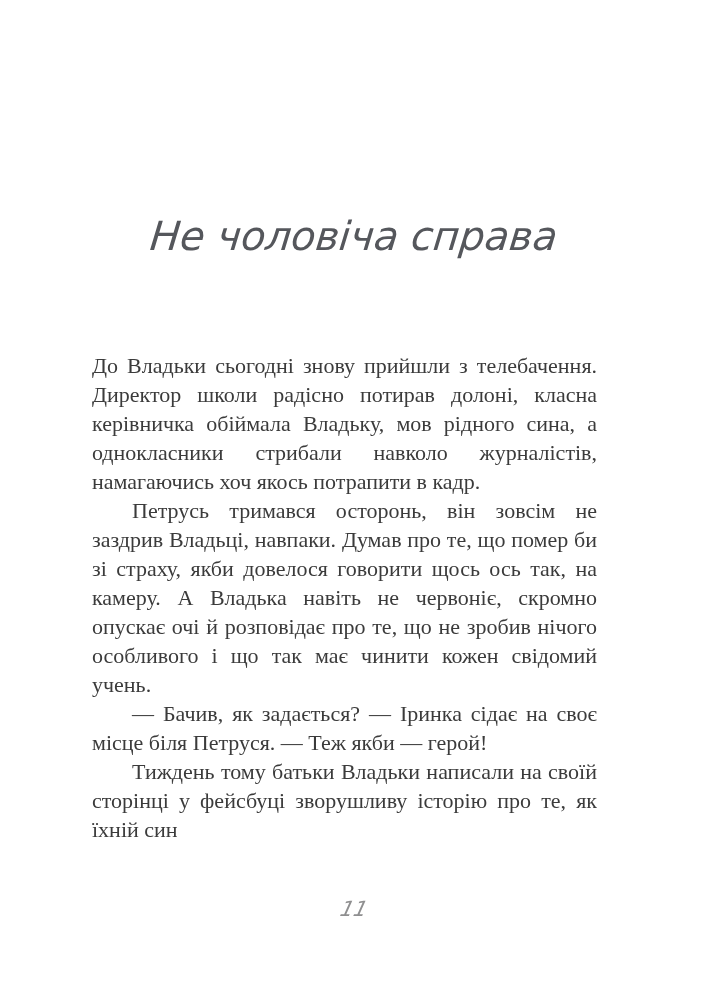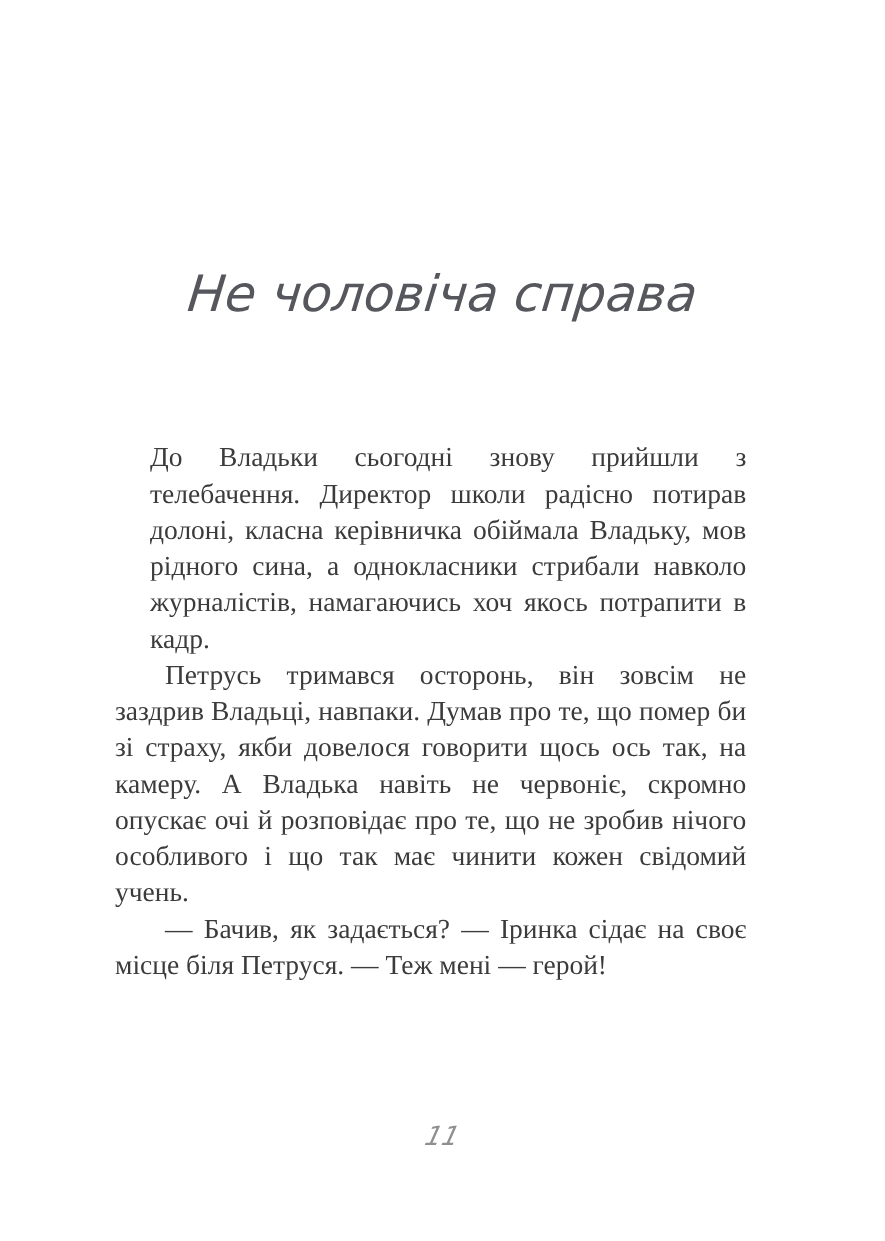--- a/index.html
+++ b/index.html
@@ -40,21 +40,20 @@
     color: #3b3b3b;
     text-align: justify;
   }
   .body-text p {
     margin: 0;
     padding: 0;
     text-indent: 40px;
   }
   .body-text p.no-indent {
     text-indent: 0;
-    margin-left: 28px;
   }
   .page-number {
     position: absolute;
     top: 897px;
     left: 0;
     width: 708px;
     text-align: center;
     font-family: "DejaVu Sans", sans-serif;
     font-style: italic;
     font-size: 21px;
@@ -65,18 +64,19 @@
 </head>
 <body>
 
 <div class="page">
 
   <h1 class="chapter-title">Не чоловіча справа</h1>
 
   <div class="body-text">
     <p class="no-indent">До Владьки сьогодні знову прийшли з телебачення. Директор школи радісно потирав долоні, класна керівничка обіймала Владьку, мов рідного сина, а однокласники стрибали навколо журналістів, намагаючись хоч якось потрапити в кадр.</p>
     <p>Петрусь тримався осторонь, він зовсім не заздрив Владьці, навпаки. Думав про те, що помер би зі страху, якби довелося говорити щось ось так, на камеру. А Владька навіть не червоніє, скромно опускає очі й розповідає про те, що не зробив нічого особливого і що так має чинити кожен свідомий учень.</p>
-    <p>— Бачив, як задається? — Іринка сідає на своє місце біля Петруся. — Теж мені — герой!</p>
+    <p>— Бачив, як задається? — Іринка сідає на своє місце біля Петруся. — Теж якби — герой!</p>
+    <p>Тиждень тому батьки Владьки написали на своїй сторінці у фейсбуці зворушливу історію про те, як їхній син</p>
   </div>
 
   <div class="page-number">11</div>
 
 </div>
 
 </body></html>

